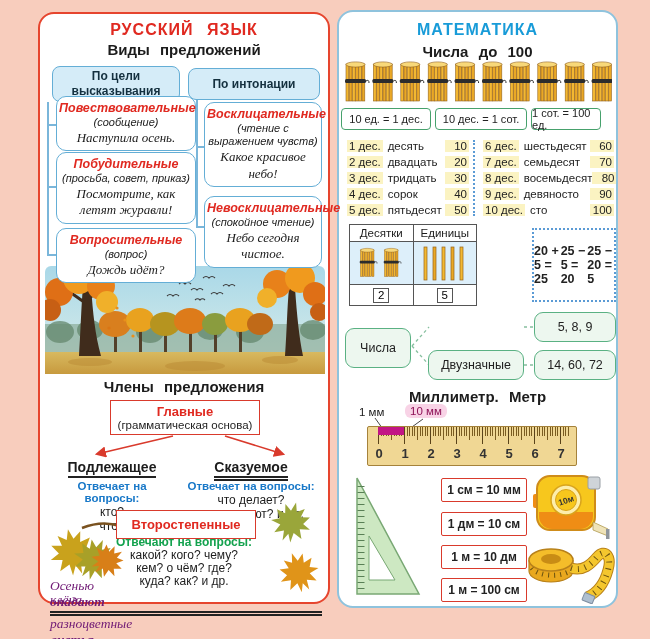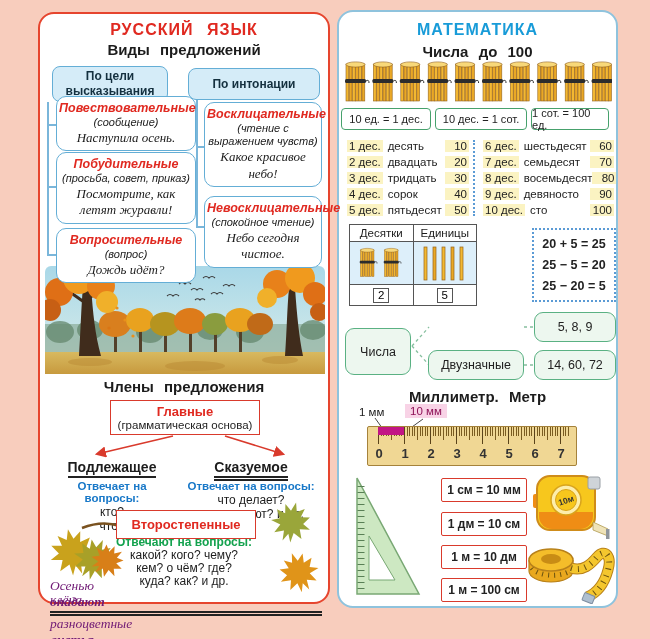--- a/index.html
+++ b/index.html
@@ -47,38 +47,38 @@
   .pvt .hd div:first-child { border-right:1px solid #555; }
   .pvt .bd { display:flex; height:42px; background:#ddeffa; }
   .pvt .bd div { flex:1; position:relative; }
   .pvt .bd div:first-child { border-right:1px solid #555; }
   .pvt .ft { display:flex; height:21px; border-top:1px solid #555; }
   .pvt .ft div { flex:1; display:flex; align-items:center; justify-content:center; }
   .pvt .ft div:first-child { border-right:1px solid #555; }
   .pvt .nb { width:16px; height:15px; border:1px solid #555; font-size:11.5px; display:flex;
              align-items:center; justify-content:center; }
   .eqbox { position:absolute; left:193px; top:216px; width:84px; height:74px; background:#fff;
-           border:2px dotted #5b9bd5; display:flex; flex-direction:column; justify-content:space-evenly;
+           border:2px dotted #5b9bd5; display:flex; flex-direction:row; justify-content:space-evenly;
            align-items:center; font-size:12.5px; font-weight:600; color:#222; }
   .gbox { position:absolute; background:#edf7ef; border:1.5px solid #5ab183; border-radius:9px;
           display:flex; align-items:center; justify-content:center; font-size:12.5px; color:#222; z-index:2; }
   .conv { position:absolute; left:102px; width:86px; height:24px; background:#fff; border:1.6px solid #d93a2c;
           border-radius:2px; display:flex; align-items:center; justify-content:center; font-size:12px;
           font-weight:600; color:#222; }
   .ruler { position:absolute; left:28px; top:414px; width:210px; height:40px; background:#f0d794;
            border:1px solid #a5823b; border-radius:2px; }
   .mmticks { position:absolute; left:10px; top:0; width:192px; height:9px;
              background:repeating-linear-gradient(to right,#7a5c20 0,#7a5c20 1px,transparent 1px,transparent 2.6px); }
   .hmticks { position:absolute; left:10px; top:0; width:193px; height:13px;
              background:repeating-linear-gradient(to right,#7a5c20 0,#7a5c20 1px,transparent 1px,transparent 13px); }
   .cmtick { position:absolute; top:0; width:1.4px; height:17px; background:#5a431a; }
   .rnum { position:absolute; top:19px; width:14px; text-align:center; font-size:13px; font-weight:600; color:#333; }
   .mgn { position:absolute; left:10px; top:0; width:26px; height:8px; background:#c21585; }
   .mmlab { font-size:11.5px; color:#1c1c1c; }
-  .mm10 { background:#f8d3e6; color:#8e1257; padding:1px 5px; border-radius:0; }
+  .mm10 { background:#f8d3e6; color:#8e1257; padding:1px 5px; border-radius:6px; }
 </style>
 </head>
 <body>
 
 <div class="page">
 
   <svg width="0" height="0" style="position:absolute" aria-hidden="true">
     <defs>
       <path id="leafP" d="M50,8 L56,26 L70,16 L66,34 L84,30 L74,46 L90,54 L70,58 L78,76 L60,68 L58,88 L50,72 L42,88 L40,68 L22,76 L30,58 L10,54 L26,46 L16,30 L34,34 L30,16 L44,26 Z"></path>
       <g id="bnd">
@@ -106,21 +106,21 @@
     <div class="abs ctr h2" style="top:27px">Виды предложений</div>
 
     <div class="conn" style="left:7px; top:88px; width:1.5px; height:153px"></div>
     <div class="conn" style="left:7px; top:110px; width:10px; height:1.5px"></div>
     <div class="conn" style="left:7px; top:172px; width:10px; height:1.5px"></div>
     <div class="conn" style="left:7px; top:240px; width:10px; height:1.5px"></div>
     <div class="conn" style="left:156px; top:86px; width:1.5px; height:127px"></div>
     <div class="conn" style="left:156px; top:132px; width:8px; height:1.5px"></div>
     <div class="conn" style="left:156px; top:212px; width:8px; height:1.5px"></div>
 
-    <div class="hbox" style="left:12px; top:52px; width:116px; height:36px">По цели высказывания</div>
+    <div class="hbox" style="left:12px; top:52px; width:128px; height:36px">По цели высказывания</div>
     <div class="hbox" style="left:148px; top:54px; width:132px; height:32px">По интонации</div>
 
     <div class="sbox" style="left:16px; top:82px; width:140px">
       <div class="t">Повествовательные</div>
       <div class="n">(сообщение)</div>
       <div class="e">Наступила осень.</div>
     </div>
     <div class="sbox" style="left:16px; top:138px; width:140px">
       <div class="t">Побудительные</div>
       <div class="n">(просьба, совет, приказ)</div>
@@ -276,21 +276,21 @@
         <use href="#bnd" x="109.6"></use>
         <use href="#bnd" x="137"></use>
       <use href="#bnd" x="164.4"></use>
         <use href="#bnd" x="191.8"></use>
         <use href="#bnd" x="219.2"></use>
       <use href="#bnd" x="246.6"></use>
     </svg>
 
     <div class="unit" style="left:2px; width:90px">10 ед. = 1 дес.</div>
     <div class="unit" style="left:96px; width:92px">10 дес. = 1 сот.</div>
-    <div class="unit" style="left:192px; width:78px">1 сот. = 100 ед.</div>
+    <div class="unit" style="left:192px; width:70px">1 сот. = 100 ед.</div>
 
     <div class="tcol" style="left:8px; top:126px; width:122px">
       <div class="trow">
           <span class="d">1 дес.</span>
           <span class="w">десять</span>
           <span class="n">10</span>
         </div>
       <div class="trow">
           <span class="d">2 дес.</span>
           <span class="w">двадцать</span>
@@ -380,21 +380,21 @@
     </div>
 
     <svg class="abs" style="left:60px; top:296px" width="140" height="78" viewBox="0 0 140 78">
       <g stroke="#86bf9e" stroke-width="1.3" stroke-dasharray="3,3">
         <line x1="13" y1="38" x2="30" y2="19"></line>
           <line x1="13" y1="38" x2="30" y2="57"></line>
         <line x1="125" y1="19" x2="136" y2="19"></line>
           <line x1="125" y1="57" x2="136" y2="57"></line>
       </g>
     </svg>
-    <div class="gbox" style="left:6px; top:316px; width:66px; height:47px">Числа</div>
+    <div class="gbox" style="left:6px; top:316px; width:66px; height:40px">Числа</div>
     <div class="gbox" style="left:195px; top:300px; width:82px; height:30px">5,  8,  9</div>
     <div class="gbox" style="left:89px; top:338px; width:96px; height:30px">Двузначные</div>
     <div class="gbox" style="left:195px; top:338px; width:82px; height:30px">14,  60,  72</div>
 
     <div class="abs ctr h2" style="top:376px">Миллиметр.  Метр</div>
 
     <span class="abs mmlab" style="left:20px; top:394px">1 мм</span>
     <span class="abs mmlab mm10" style="left:66px; top:392px">10 мм</span>
     <svg class="abs" style="left:24px; top:404px" width="80" height="20" viewBox="0 0 80 20">
       <line x1="12" y1="2" x2="22" y2="16" stroke="#333" stroke-width="0.9" marker-end="url(#arrB)"></line>

